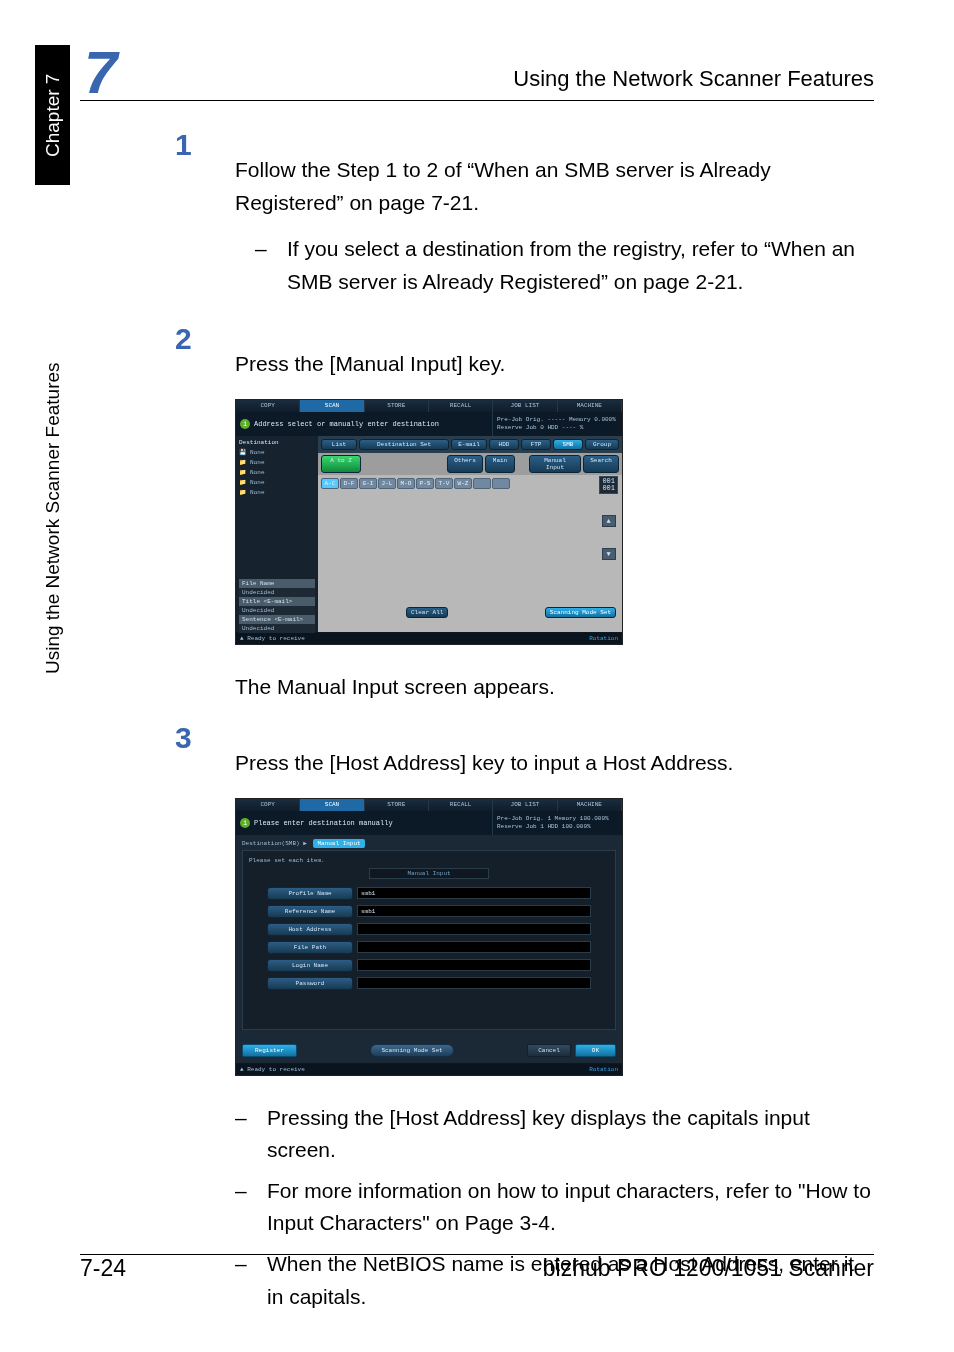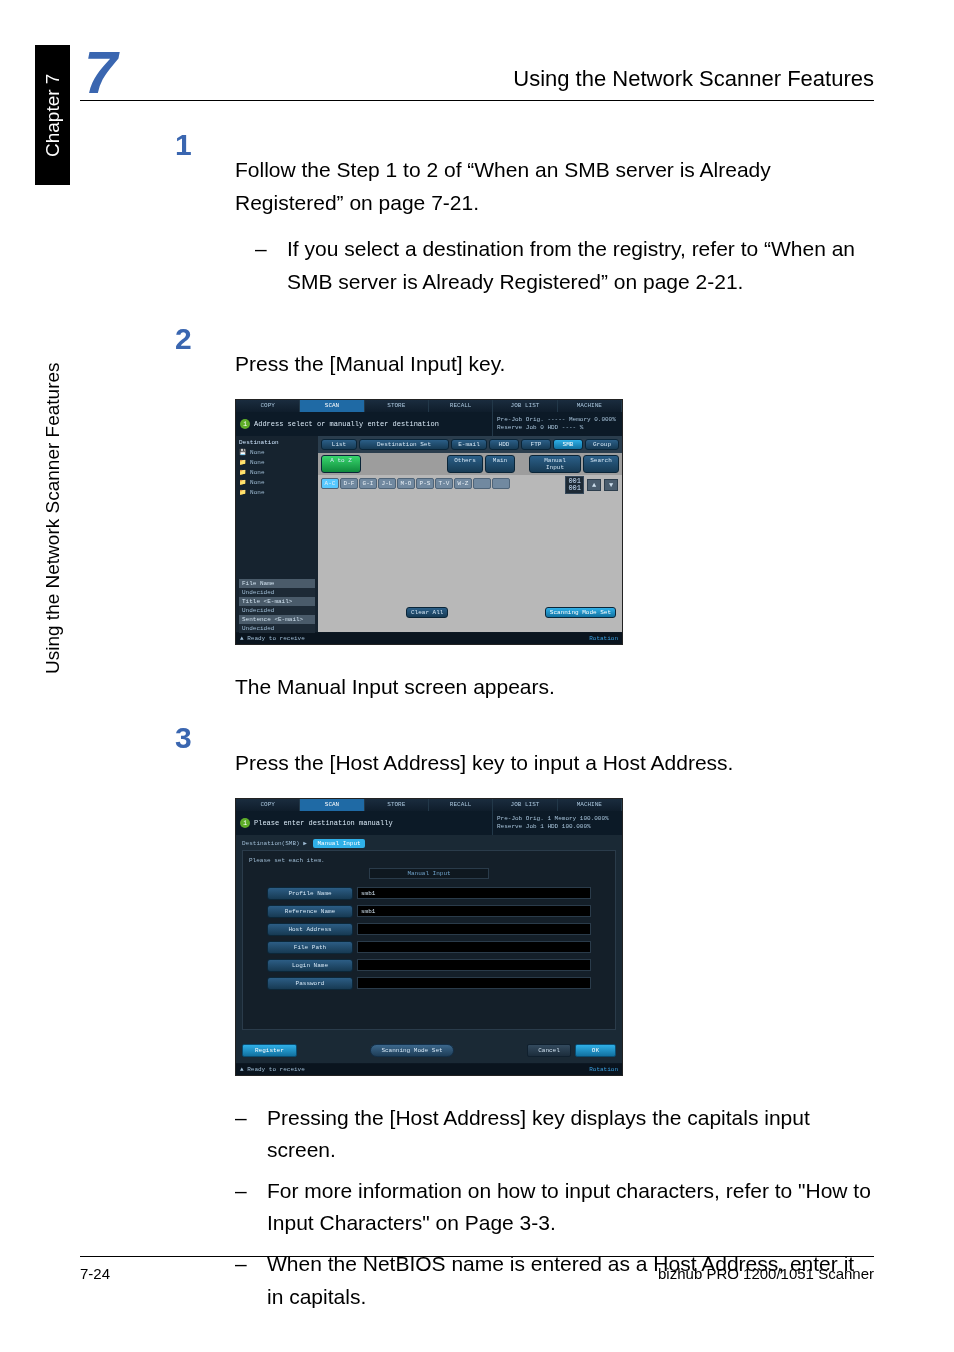--- a/index.html
+++ b/index.html
@@ -126,24 +126,23 @@
     margin: 10px 0 0 60px;
     font-size: 21px;
     line-height: 1.55;
   }
   .footer {
     position: absolute;
     left: 80px;
     right: 80px;
     bottom: 70px;
     border-top: 1px solid #000;
-    padding-top: 8px;
     display: flex;
     justify-content: space-between;
-    font-size: 15px;
+    font-size: 23px;
   }
 
   
   .mfp-panel {
     background: linear-gradient(#132030, #0c1722);
     border: 1px solid #222;
     width: 100%;
     height: 100%;
     color: #cfe6ff;
     font-family: "Courier New", monospace;
@@ -247,21 +246,21 @@
     display:flex;align-items:center;padding:0 4px;justify-content:space-between;
   }
   .mfp-clear{
     position:absolute;bottom:14px;left:88px;
   }
   .mfp-scanmode{
     position:absolute;bottom:14px;right:6px;
   }
   .mfp-pager{
     position:absolute;right:4px;top:40px;
-    display:flex;flex-direction:row;gap:3px;align-items:center;
+    display:flex;flex-direction:column;gap:21px;align-items:center;
   }
   .mfp-pager .pg{
     background:#1d2a36;color:#cfe6ff;font-size:7px;
     padding:1px 2px;border:1px solid #35485a;line-height:1;
   }
   .mfp-pager .arrow{
     width:14px;height:12px;background:#4a5d6e;border:1px solid #2d3e4d;
     display:flex;align-items:center;justify-content:center;color:#cfe0ee;font-size:7px;
   }
 
@@ -521,21 +520,21 @@
       </div>
     </div>
 
     <div class="post-list">
       <div class="dash-row">
         <div class="dash">–</div>
         <div class="dash-text">Pressing the [Host Address] key displays the capitals input screen.</div>
       </div>
       <div class="dash-row">
         <div class="dash">–</div>
-        <div class="dash-text">For more information on how to input characters, refer to "How to Input Characters" on Page 3-3.</div>
+        <div class="dash-text">For more information on how to input characters, refer to "How to Input Characters" on Page 3-4.</div>
       </div>
       <div class="dash-row">
         <div class="dash">–</div>
         <div class="dash-text">When the NetBIOS name is entered as a Host Address, enter it in capitals.</div>
       </div>
     </div>
   </div>
 
   <div class="footer">
     <span>7-24</span>

